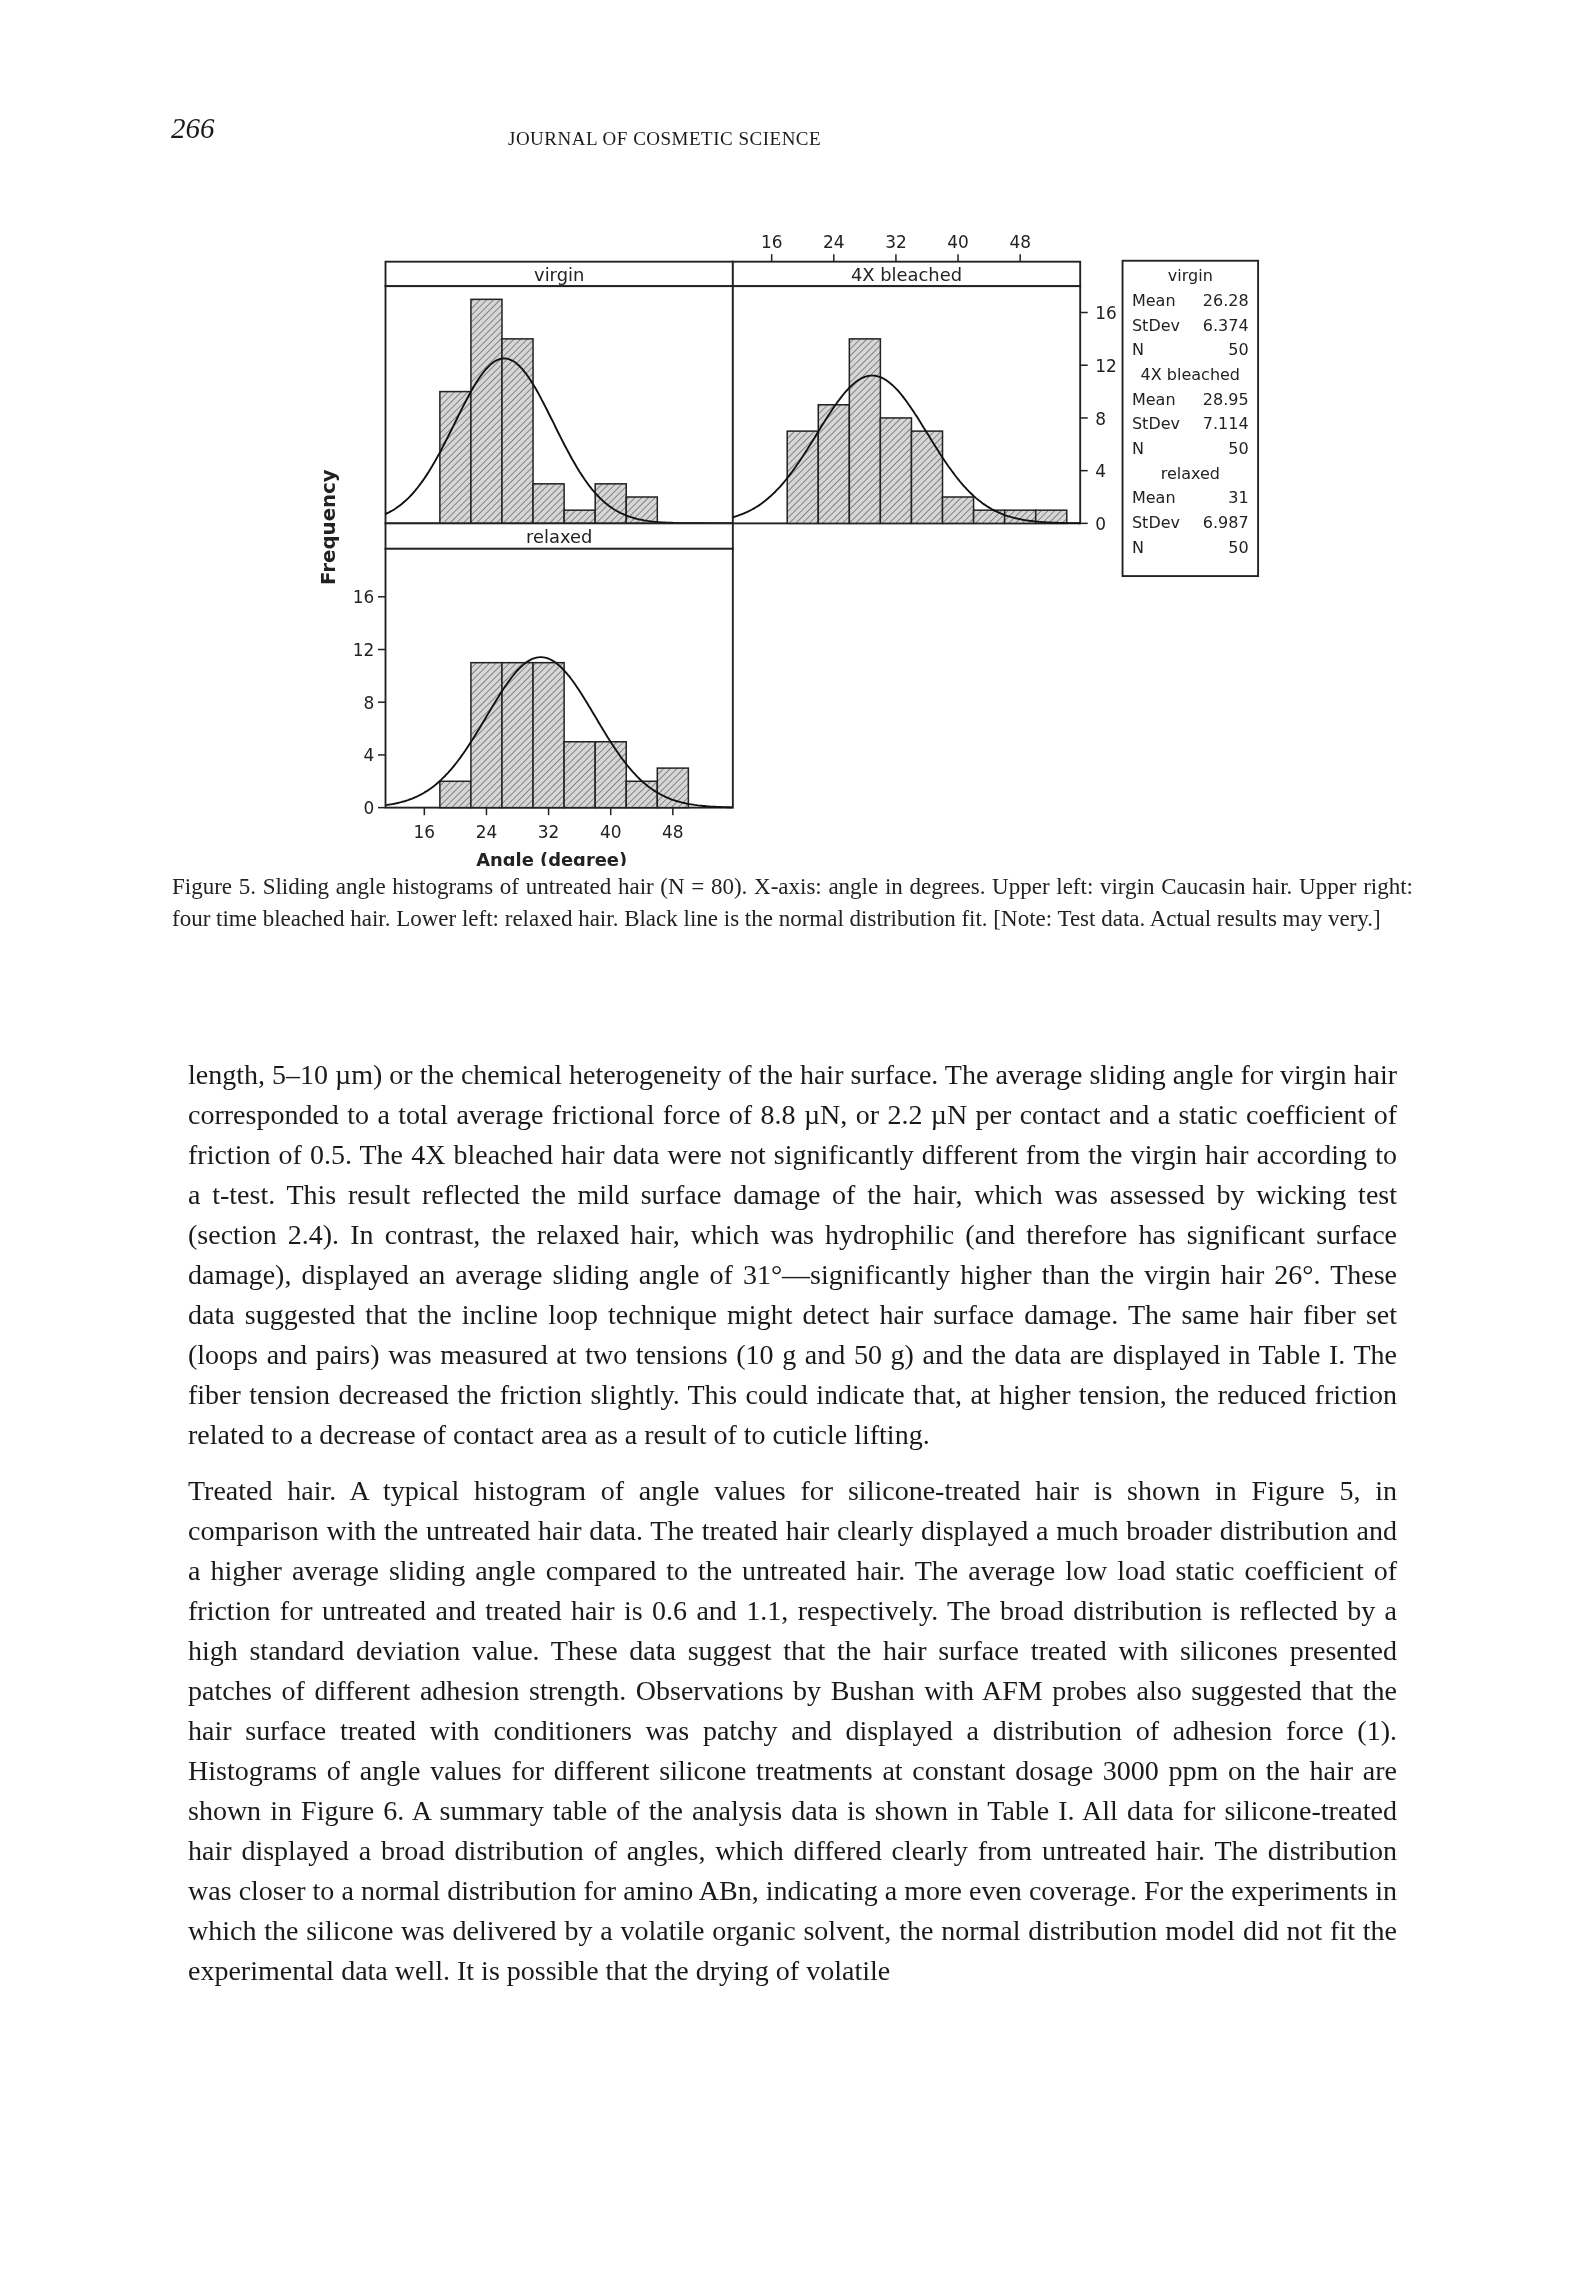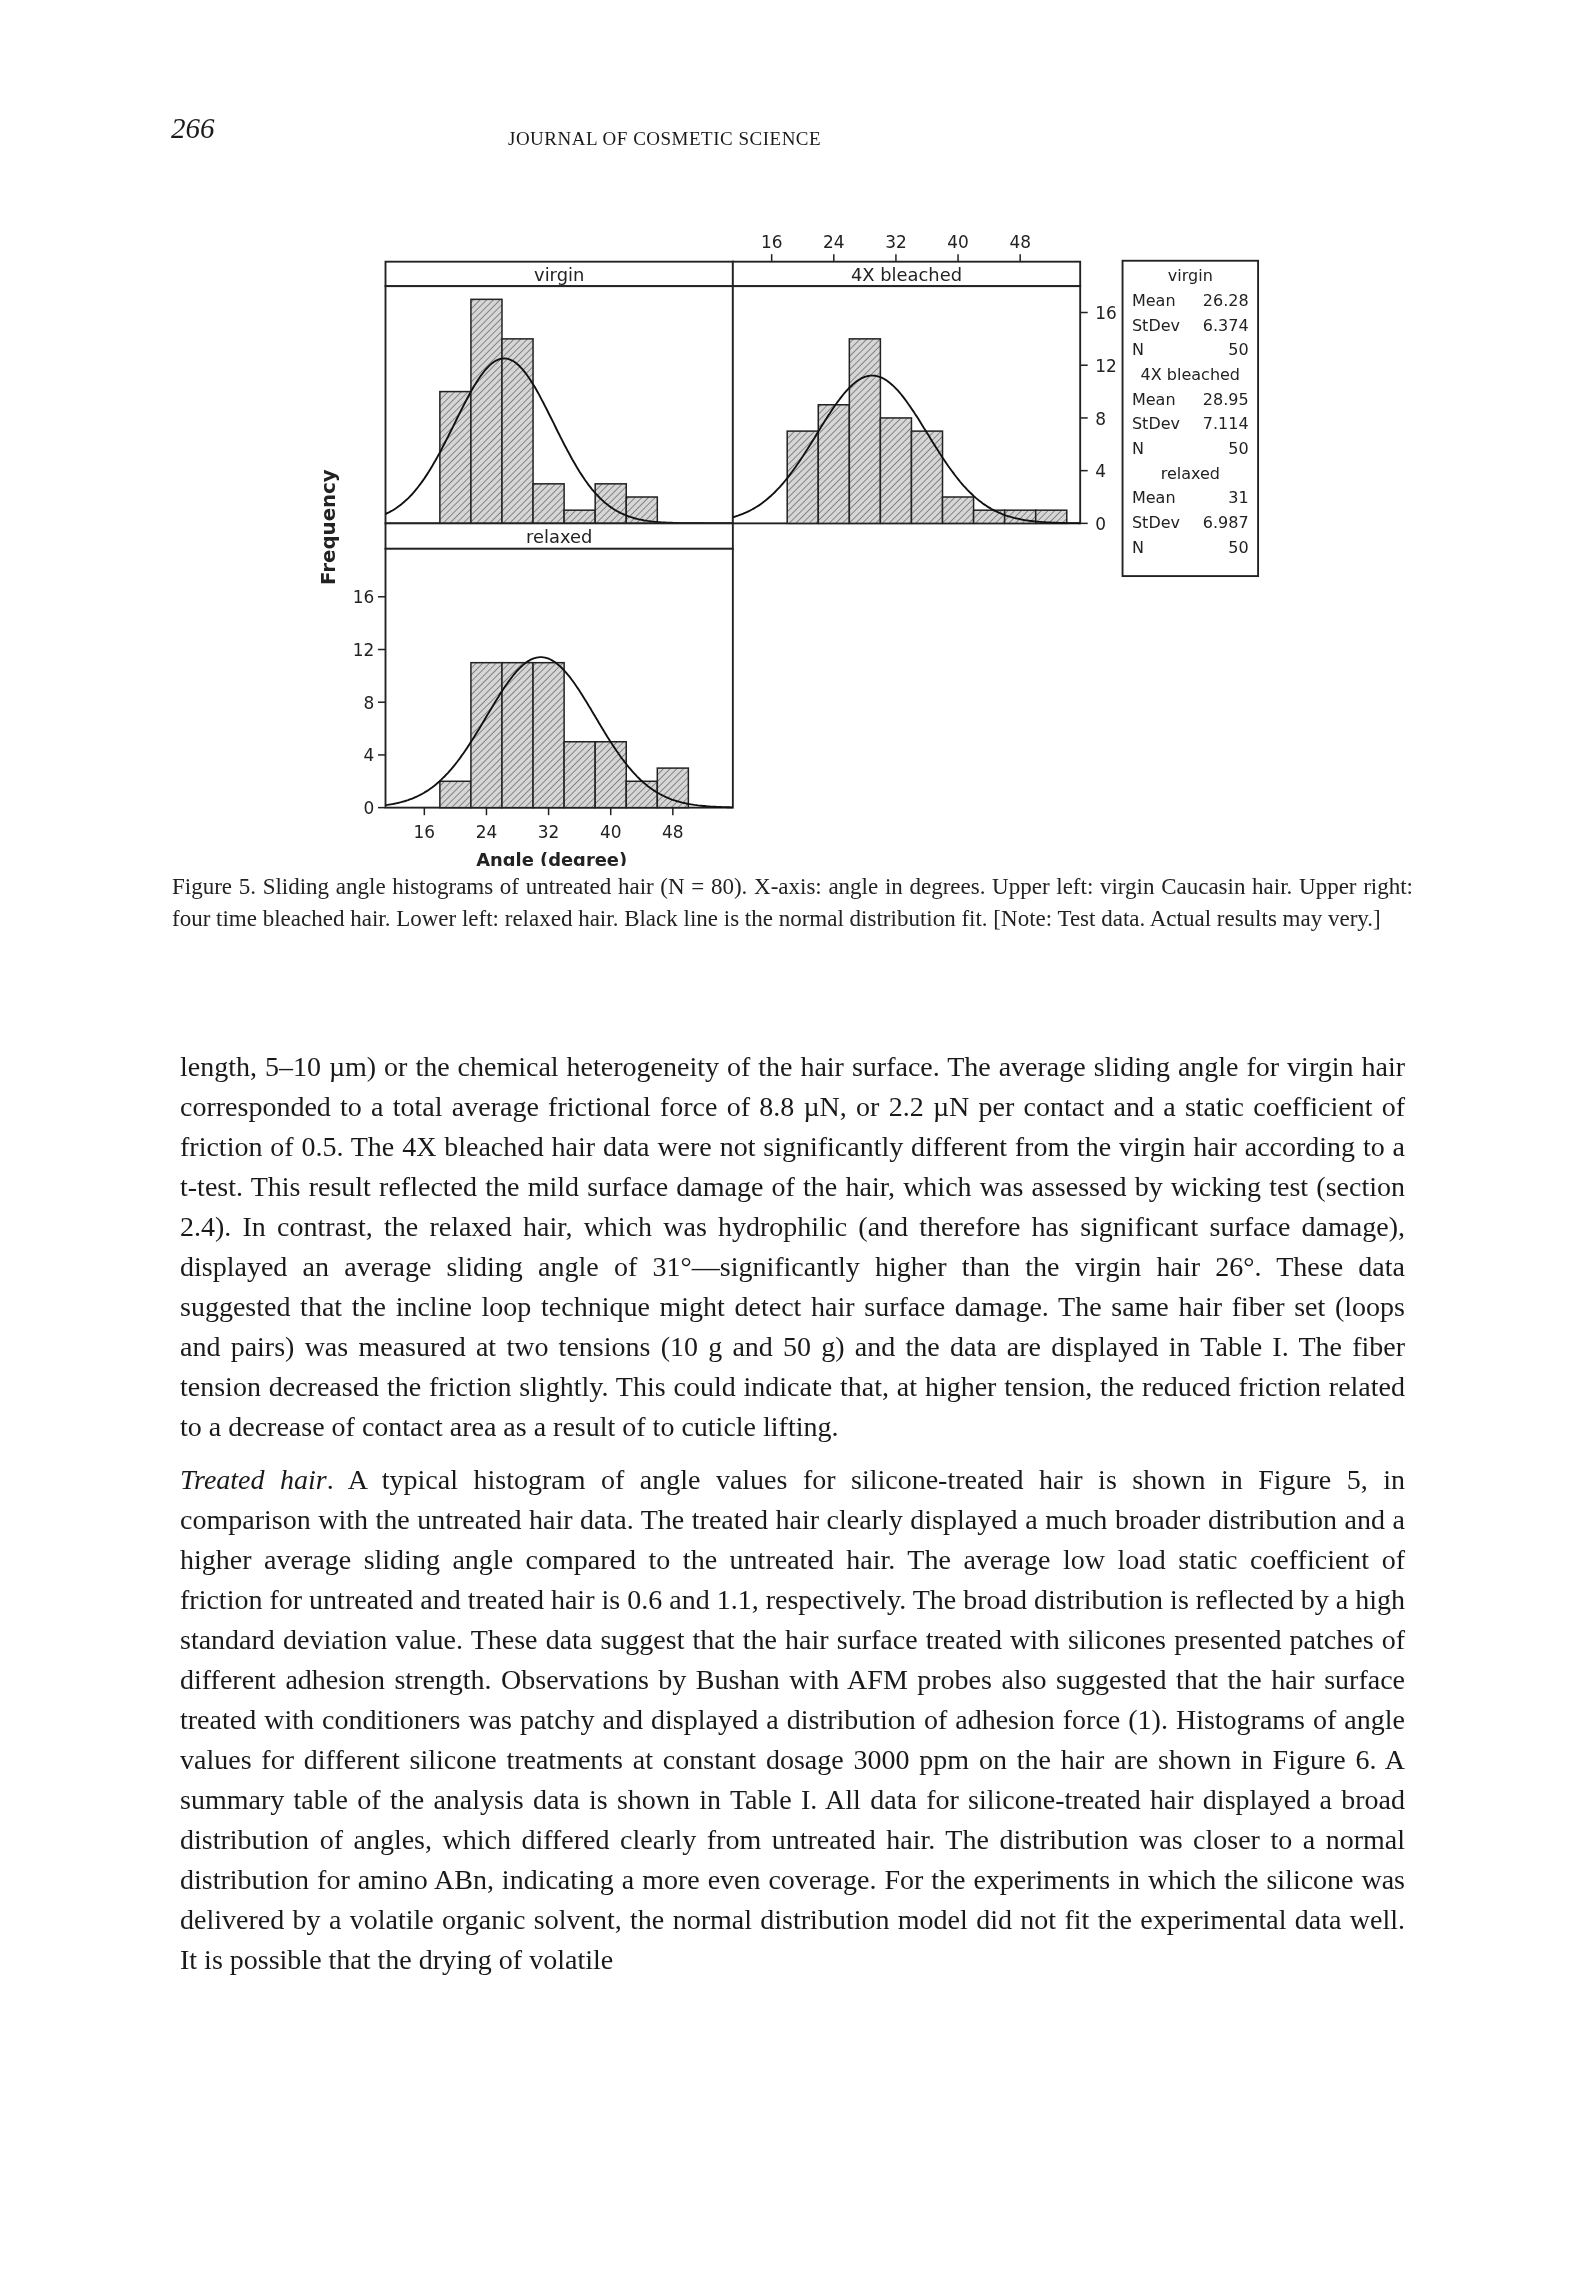--- a/index.html
+++ b/index.html
@@ -2,23 +2,23 @@
 <html style="font-size:15px"><head>
 <meta charset="utf-8">
 <style>
   html,body{margin:0;padding:0;background:#fff;}
   body{width:1589px;height:2295px;position:relative;overflow:hidden;color:#1a1a1a;font-family:"Liberation Serif","DejaVu Serif",serif;}
   .hdr-num{position:absolute;left:171px;top:112px;font-size:29px;font-style:italic;}
   .hdr-title{position:absolute;left:508px;top:128px;font-size:19px;letter-spacing:0.5px;}
   #fig{position:absolute;left:0;top:0;}
   .caption{position:absolute;left:172px;top:871px;width:1241px;font-size:23px;line-height:32px;text-align:justify;color:#222;}
   .body-text{position:absolute;left:172px;top:1039px;width:1241px;font-size:28px;line-height:40px;text-align:justify;color:#1a1a1a;}
-  .body-text p{margin:8px;text-align:justify;}
+  .body-text p{margin:16px;text-align:justify;}
   .body-text p.gap{margin-top:13px;}
-  .it{font-style:italic;}
+  .it{}
 </style>
 </head>
 <body>
 
 <div class="hdr-num">266</div>
 <div class="hdr-title">JOURNAL OF COSMETIC SCIENCE</div>
 
 <svg id="fig" width="1589" height="866" viewBox="0 0 1687 920" xmlns="http://www.w3.org/2000/svg">
   <defs>
     <pattern id="hatch" patternUnits="userSpaceOnUse" width="5" height="5" patternTransform="rotate(45)">

